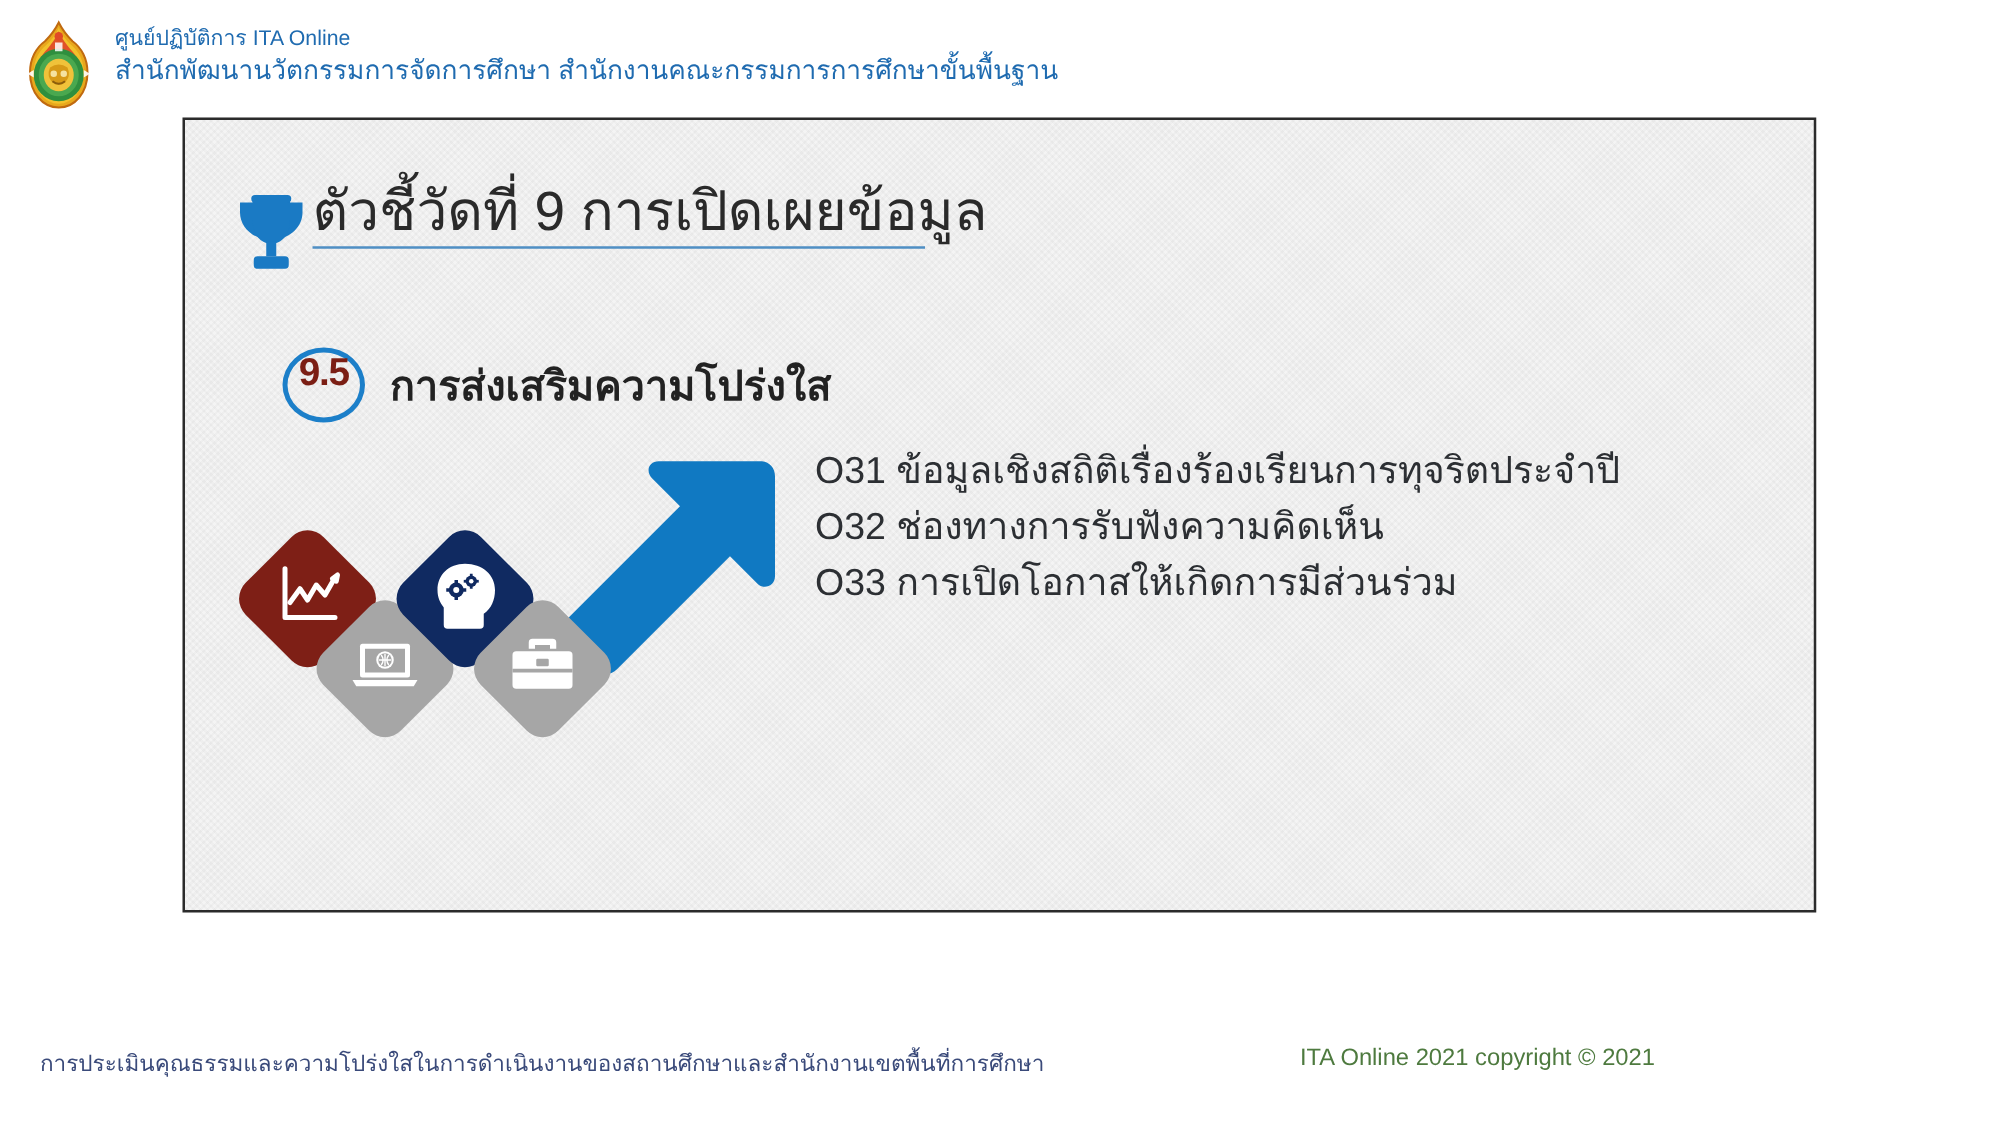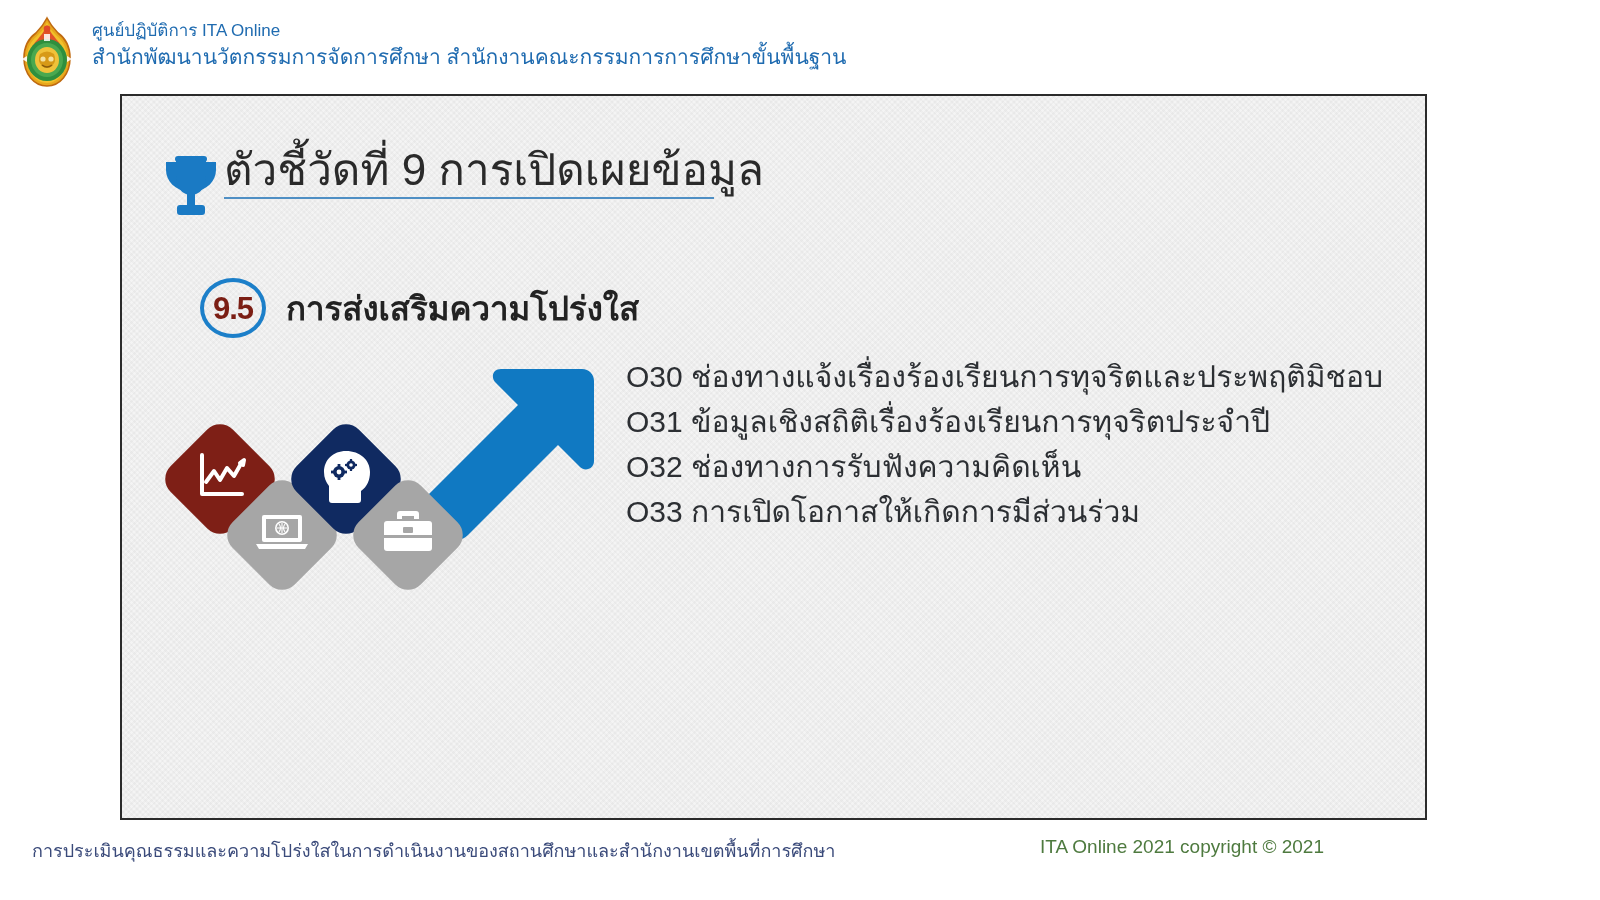--- a/index.html
+++ b/index.html
@@ -55,24 +55,24 @@
     color: #1f6bb0;
     line-height: 24px;
     white-space: nowrap;
     font-weight: 400;
     margin-top: 2px;
   }
 
   
   .slide-frame {
     position: absolute;
-    left: 120px;
+    left: 146px;
     top: 94px;
     width: 1307px;
-    height: 726px;
+    height: 636px;
     border: 2px solid #2b2b2b;
     background-color: #f4f4f4;
     background-image:
        repeating-linear-gradient(45deg, rgba(0,0,0,0.022) 0 2px, rgba(0,0,0,0) 2px 4px),
        repeating-linear-gradient(-45deg, rgba(0,0,0,0.022) 0 2px, rgba(0,0,0,0) 2px 4px);
     overflow: hidden;
     padding-left: 48px;
   }
 
   
@@ -121,21 +121,21 @@
     top: 182px;
     display: flex;
     align-items: center;
   }
   .badge-circle {
     width: 66px;
     height: 60px;
     border: 4px solid #1c7fc9;
     border-radius: 50%;
     display: flex;
-    align-items: center;
+    align-items: flex-start;
     justify-content: center;
     flex: 0 0 66px;
   }
   .badge-num {
     font-size: 31px;
     color: #7b1e14;
     font-weight: 700;
     line-height: 1;
     letter-spacing: -1px;
   }
@@ -323,24 +323,20 @@
             <rect x="222" y="170" width="48" height="30" rx="3"></rect>
             <rect x="241" y="176" width="10" height="6" rx="1" fill="#a6a6a6"></rect>
             <rect x="222" y="184" width="48" height="3" fill="#a6a6a6"></rect>
           </g>
         </g>
       </svg>
     </div>
 
     <div class="item-list">
       <div class="item-line">
-        <span class="item-code">O30</span>
-        <span>ช่องทางแจ้งเรื่องร้องเรียนการทุจริตและประพฤติมิชอบ</span>
-      </div>
-      <div class="item-line">
         <span class="item-code">O31</span>
         <span>ข้อมูลเชิงสถิติเรื่องร้องเรียนการทุจริตประจำปี</span>
       </div>
       <div class="item-line">
         <span class="item-code">O32</span>
         <span>ช่องทางการรับฟังความคิดเห็น</span>
       </div>
       <div class="item-line">
         <span class="item-code">O33</span>
         <span>การเปิดโอกาสให้เกิดการมีส่วนร่วม</span>

